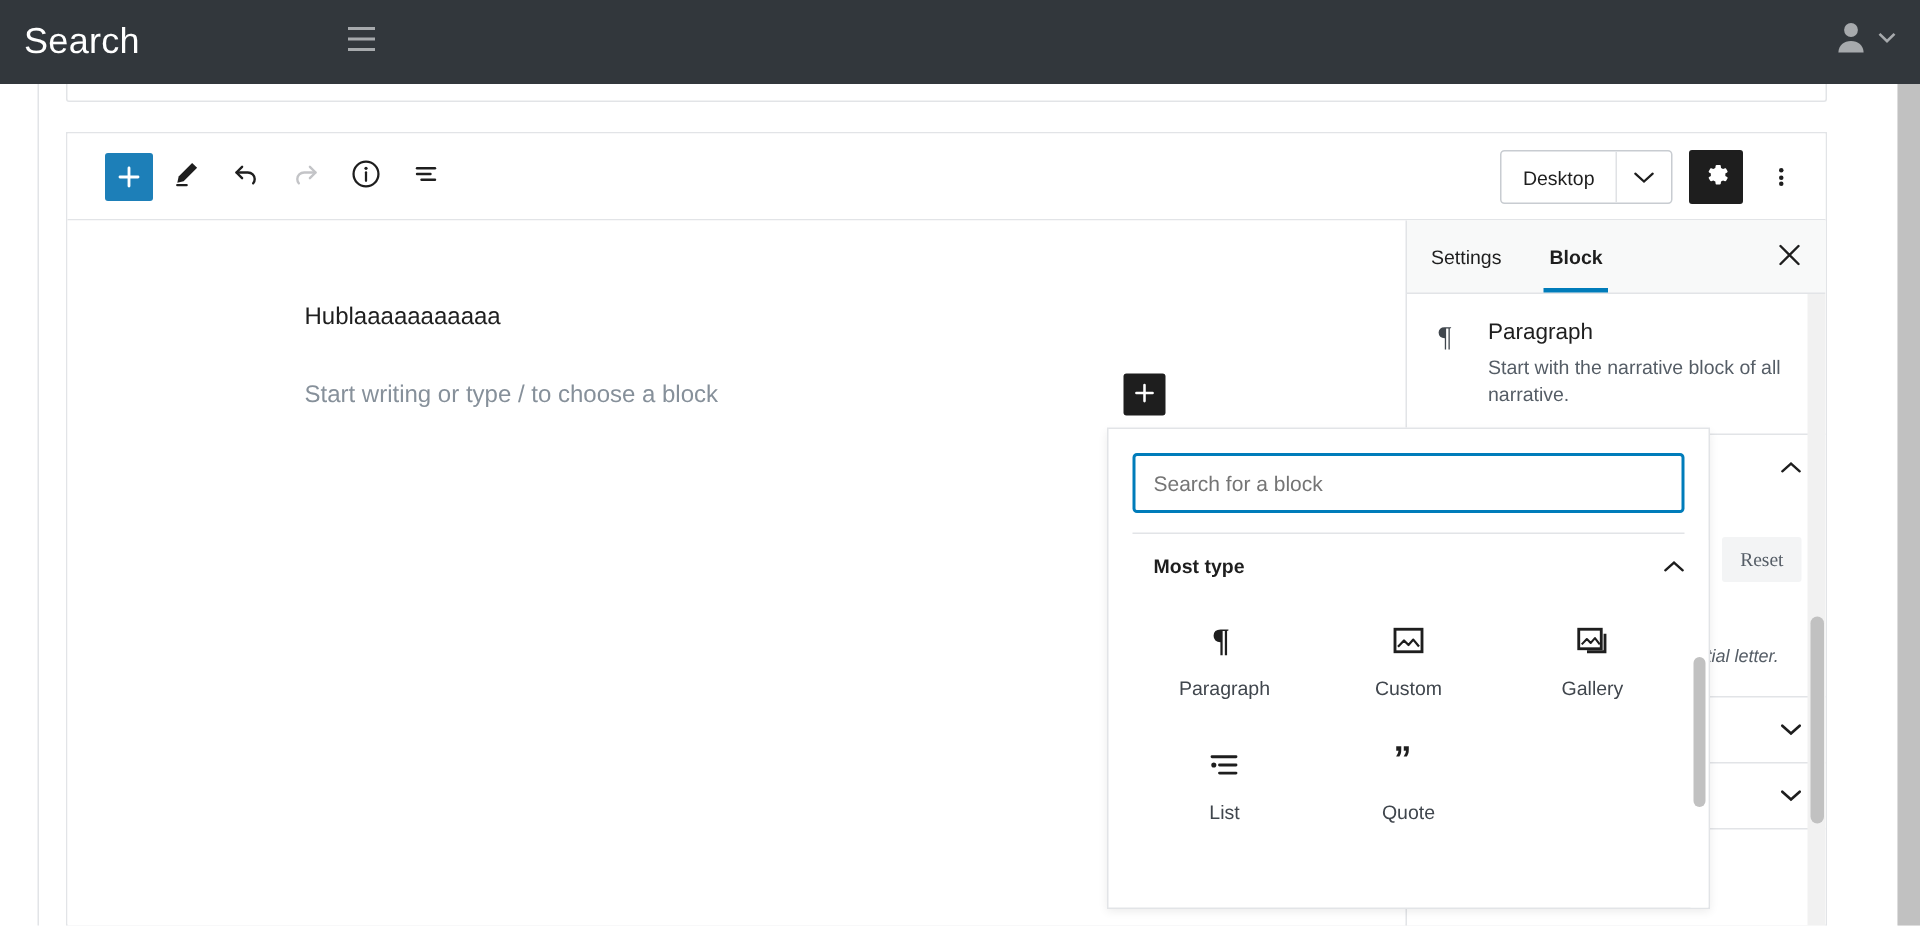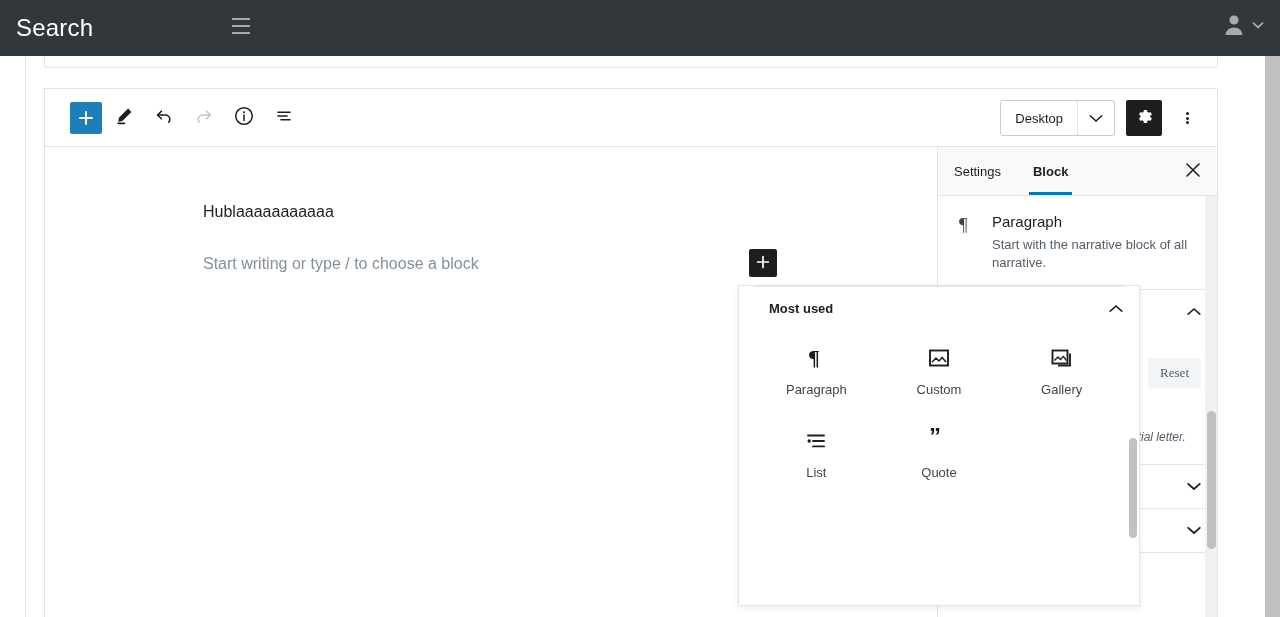--- a/index.html
+++ b/index.html
@@ -549,24 +549,27 @@
         </div>
 
         <div class="sb-scroll-track">
           <div class="sb-scroll-thumb"></div>
         </div>
       </div>
     </div>
   </div>
 
   <div class="inserter">
+    <div class="ins-searchwrap">
+      <input class="ins-search" type="text" placeholder="Search for a block" style="">
+    </div>
     <div class="ins-divider"></div>
 
     <div class="ins-panel-head">
-      <span class="ins-panel-title">Most used</span>
+      <span class="ins-panel-title">Most type</span>
       <span>
         <svg class="chev-small" viewBox="0 0 14 9">
             <path d="M1.2 7.2 L7 2 L12.8 7.2" fill="none" stroke="#1e1e1e" stroke-width="1.6" stroke-linecap="round"></path>
           </svg>
       </span>
     </div>
 
     <div class="ins-grid">
 
       <button class="ins-item">

